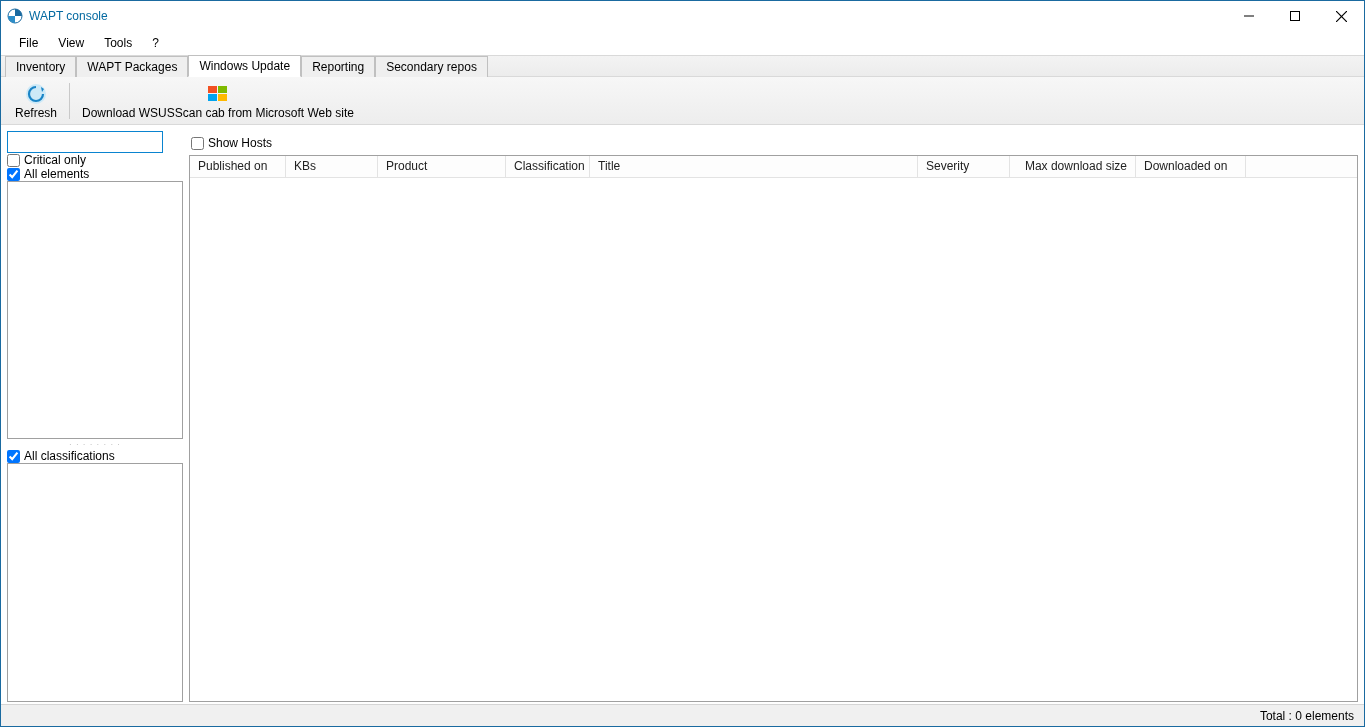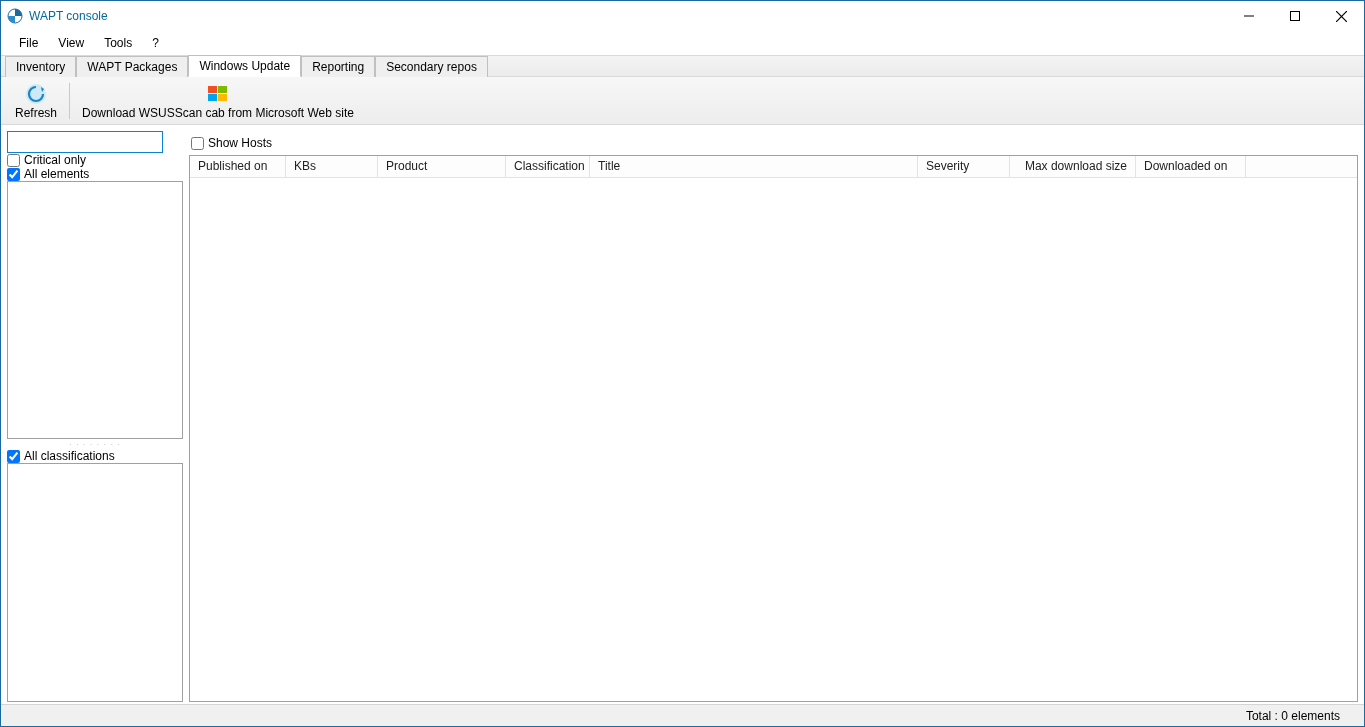--- a/index.html
+++ b/index.html
@@ -26,21 +26,21 @@
   .chk input { width:13px; height:13px; }
   .panel { border:1px solid #a0a0a0; background:#fff; }
   .panel.products { height:258px; }
   .panel.classifications { flex:1; }
   .dots { height:10px; display:flex; justify-content:center; align-items:center; color:#bbb; letter-spacing:1px; font-size:8px; }
   .right { flex:1; display:flex; flex-direction:column; }
   .righttop { display:flex; align-items:center; height:24px; padding-left:2px; }
   .grid { flex:1; border:1px solid #a0a0a0; background:#fff; }
   .grid-header { height:22px; background:#fdfdfd; border-bottom:1px solid #e3e3e3; display:flex; }
   .gh { border-right:1px solid #e3e3e3; padding:3px 8px; color:#222; white-space:nowrap; overflow:hidden; }
-  .statusbar { height:22px; background:#f0f0f0; border-top:1px solid #d5d5d5; display:flex; align-items:center; justify-content:flex-end; padding-right:24px; }
+  .statusbar { height:22px; background:#f0f0f0; border-top:1px solid #d5d5d5; display:flex; align-items:center; justify-content:flex-end; padding-right:10px; }
 </style>
 </head>
 <body>
 
 <div class="titlebar">
   <span class="app-icon">
     <svg width="16" height="16" viewBox="0 0 16 16">
         <circle cx="8" cy="8" r="7" fill="#fff" stroke="#1a6aa0" stroke-width="1"></circle>
         <path d="M8 1 A7 7 0 0 1 15 8 L8 8 Z" fill="#1a6aa0"></path>
         <path d="M8 15 A7 7 0 0 1 1 8 L8 8 Z" fill="#2c8dc8"></path>

